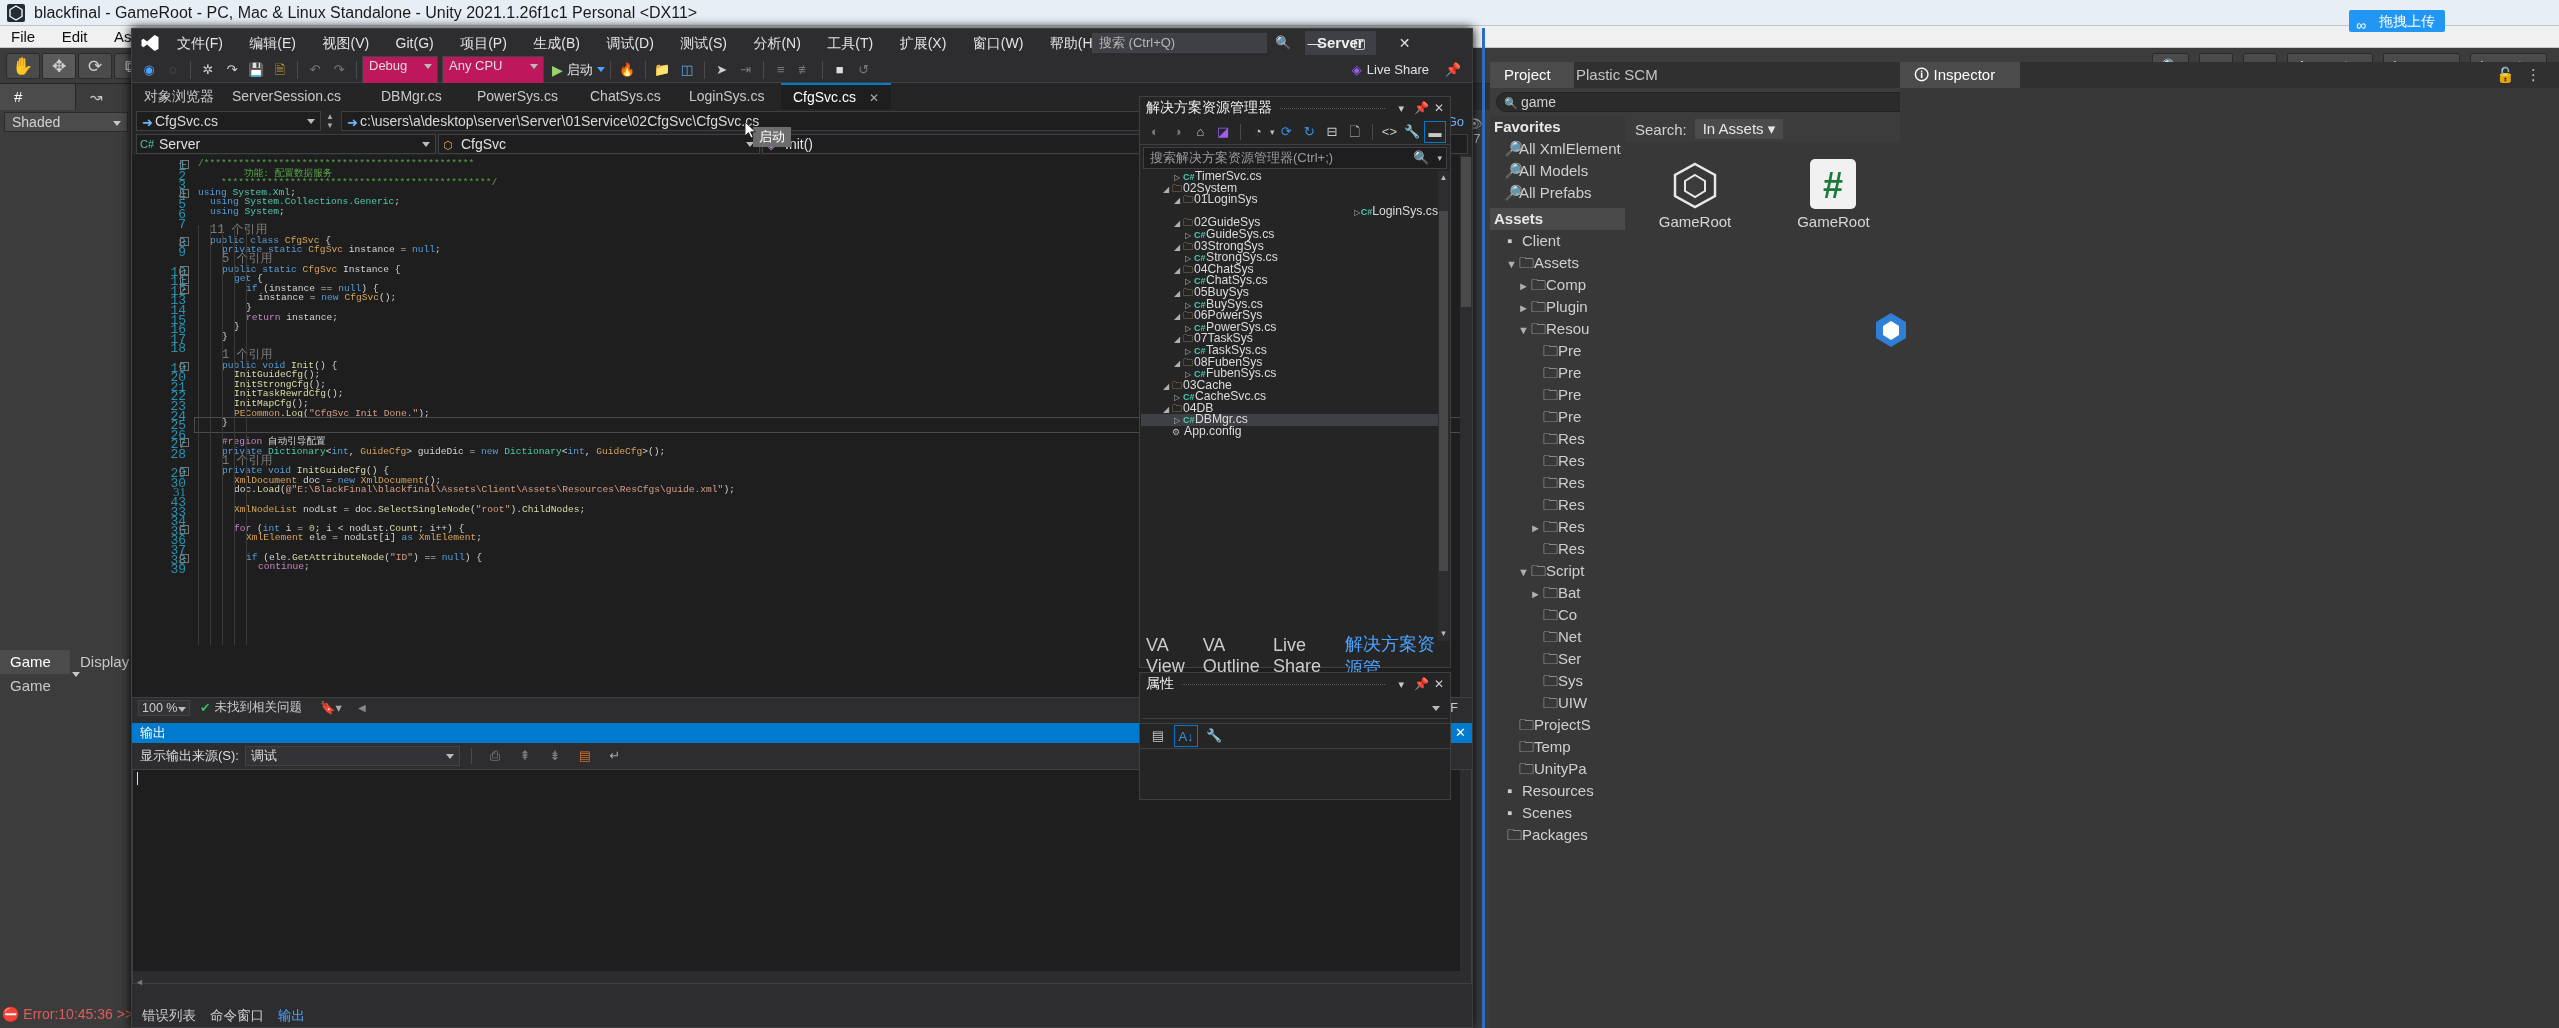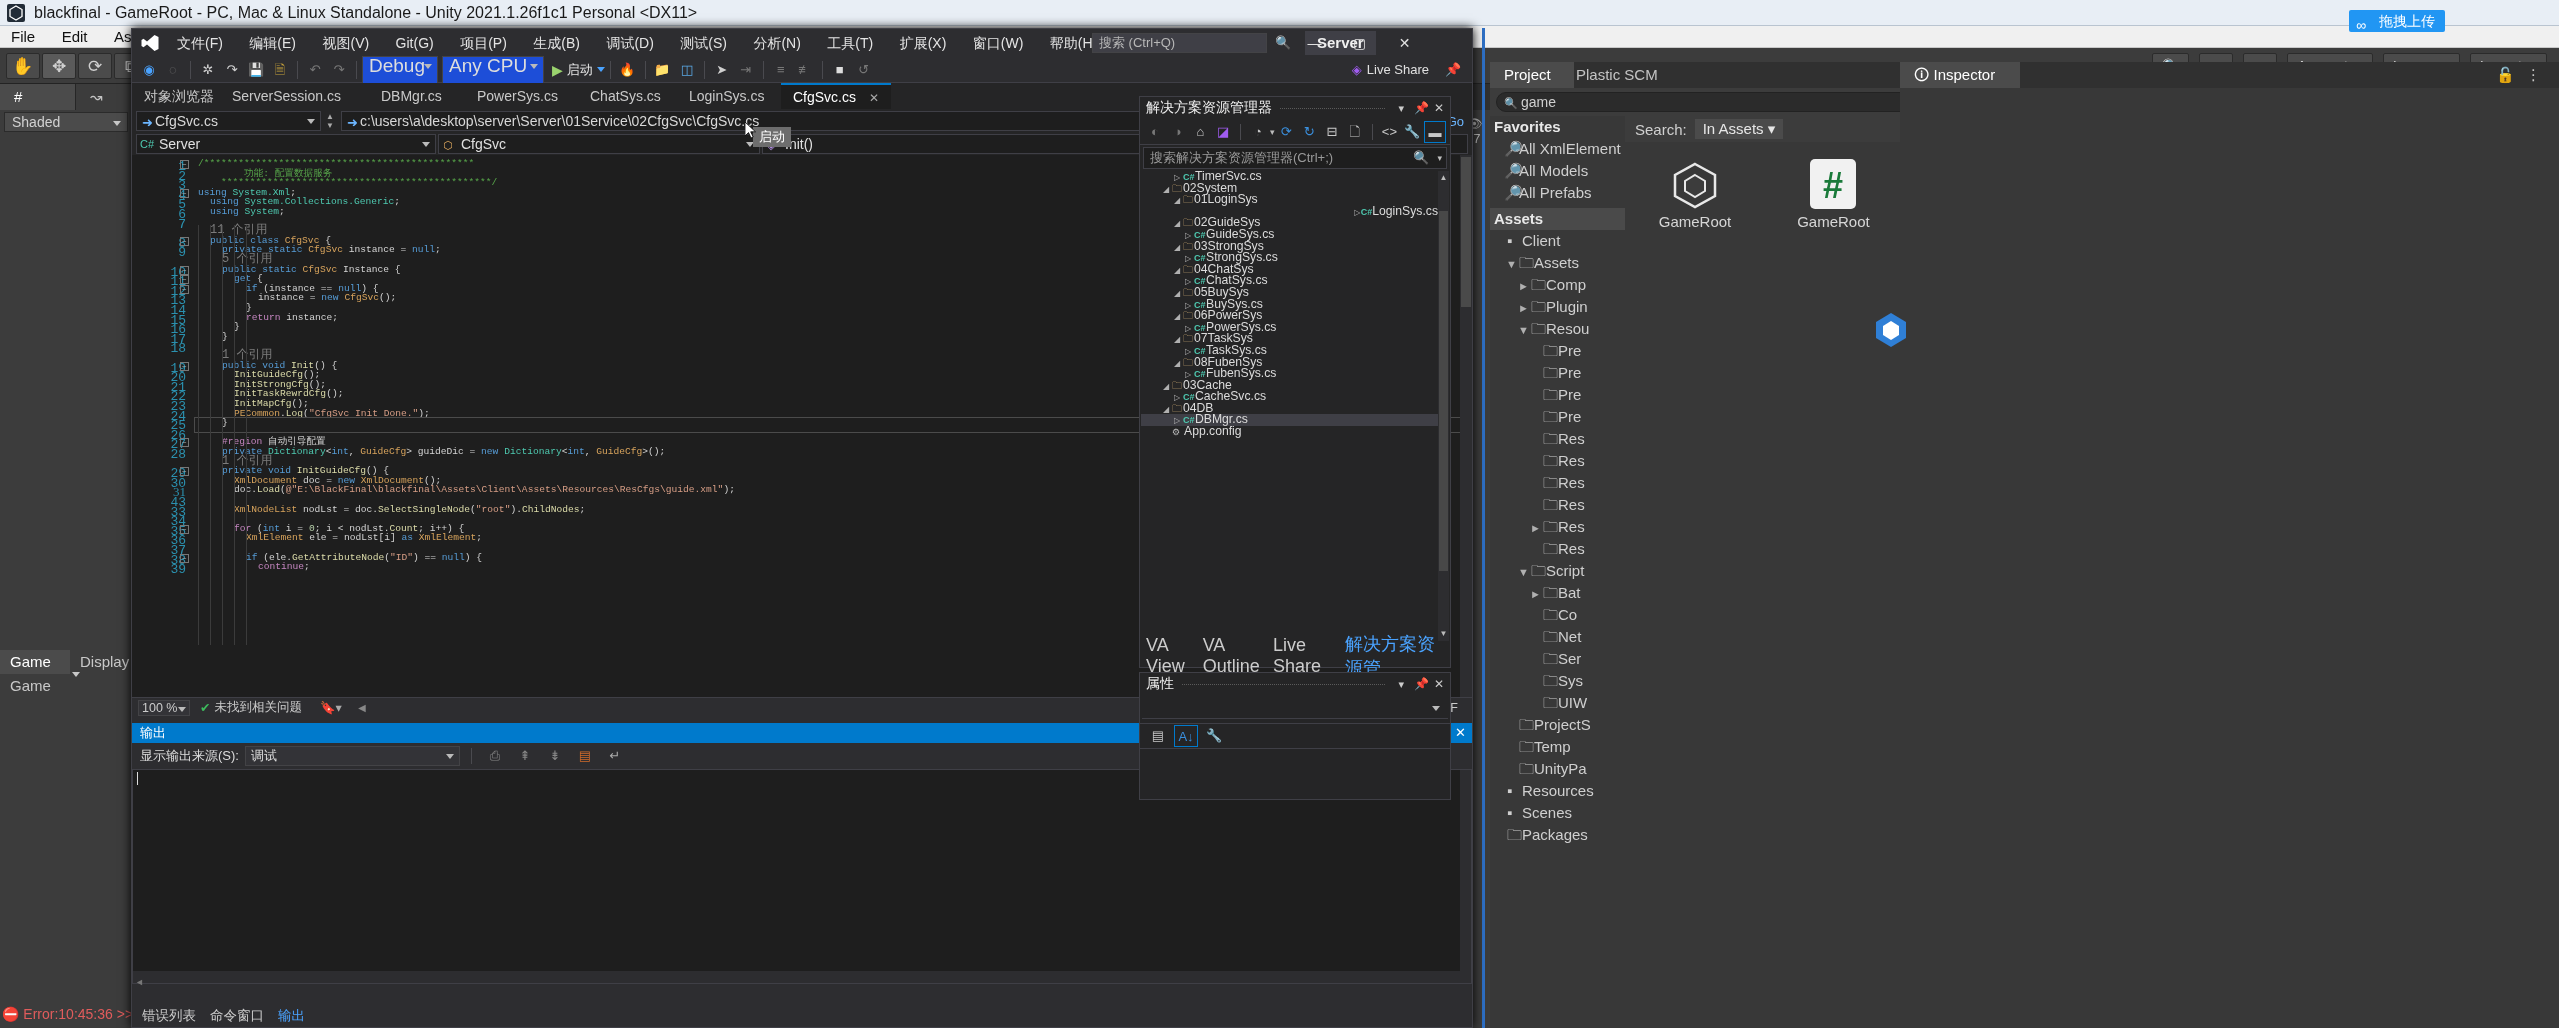--- a/index.html
+++ b/index.html
@@ -90,21 +90,21 @@
                    line-height:20px; color:#cfcfcf; font-size:13px; }
   .vs-solname { position:absolute; left:1173px; top:2px; height:24px; line-height:24px;
                 color:#f0f0f0; font-size:15px; font-weight:bold; background:#3f3f46; padding:0 12px; }
   .vs-wbtn { position:absolute; top:0; width:45px; height:28px; text-align:center; line-height:28px;
              color:#e0e0e0; font-size:14px; }
   .vs-toolbar { position:absolute; left:0; top:28px; width:100%; height:26px; background:#2d2d30;
                 border-bottom:1px solid #3f3f46; display:flex; align-items:center; }
   .tb-i { width:22px; height:22px; margin:0 1px; color:#d0d0d0; font-size:13px; text-align:center;
           line-height:22px; }
   .tb-sep { width:1px; height:18px; background:#4a4a4f; margin:0 5px; }
-  .tb-combo { height:28px; background:#1d4ed8; border:1px solid #434346; color:#ddd; font-size:19px;
+  .tb-combo { height:28px; background:#be185d; border:1px solid #434346; color:#ddd; font-size:13px;
               line-height:18px; padding-left:6px; position:relative; }
   .tb-play { color:#9ad36e; font-size:14px; }
 
   .vs-tabrow { position:absolute; left:0; top:54px; width:100%; height:26px; background:#252526; }
   .vs-tab { position:absolute; top:0; height:26px; line-height:26px; font-size:14px; color:#c9c9c9;
             padding:0 12px; }
   .vs-tab.active { background:#1e1e1e; color:#fff; border-top:2px solid #007acc; line-height:24px; }
 
   .vs-navrow { position:absolute; left:0; top:80px; width:100%; height:24px; background:#252526;
                display:flex; align-items:center; font-size:14px; color:#ccc; }

